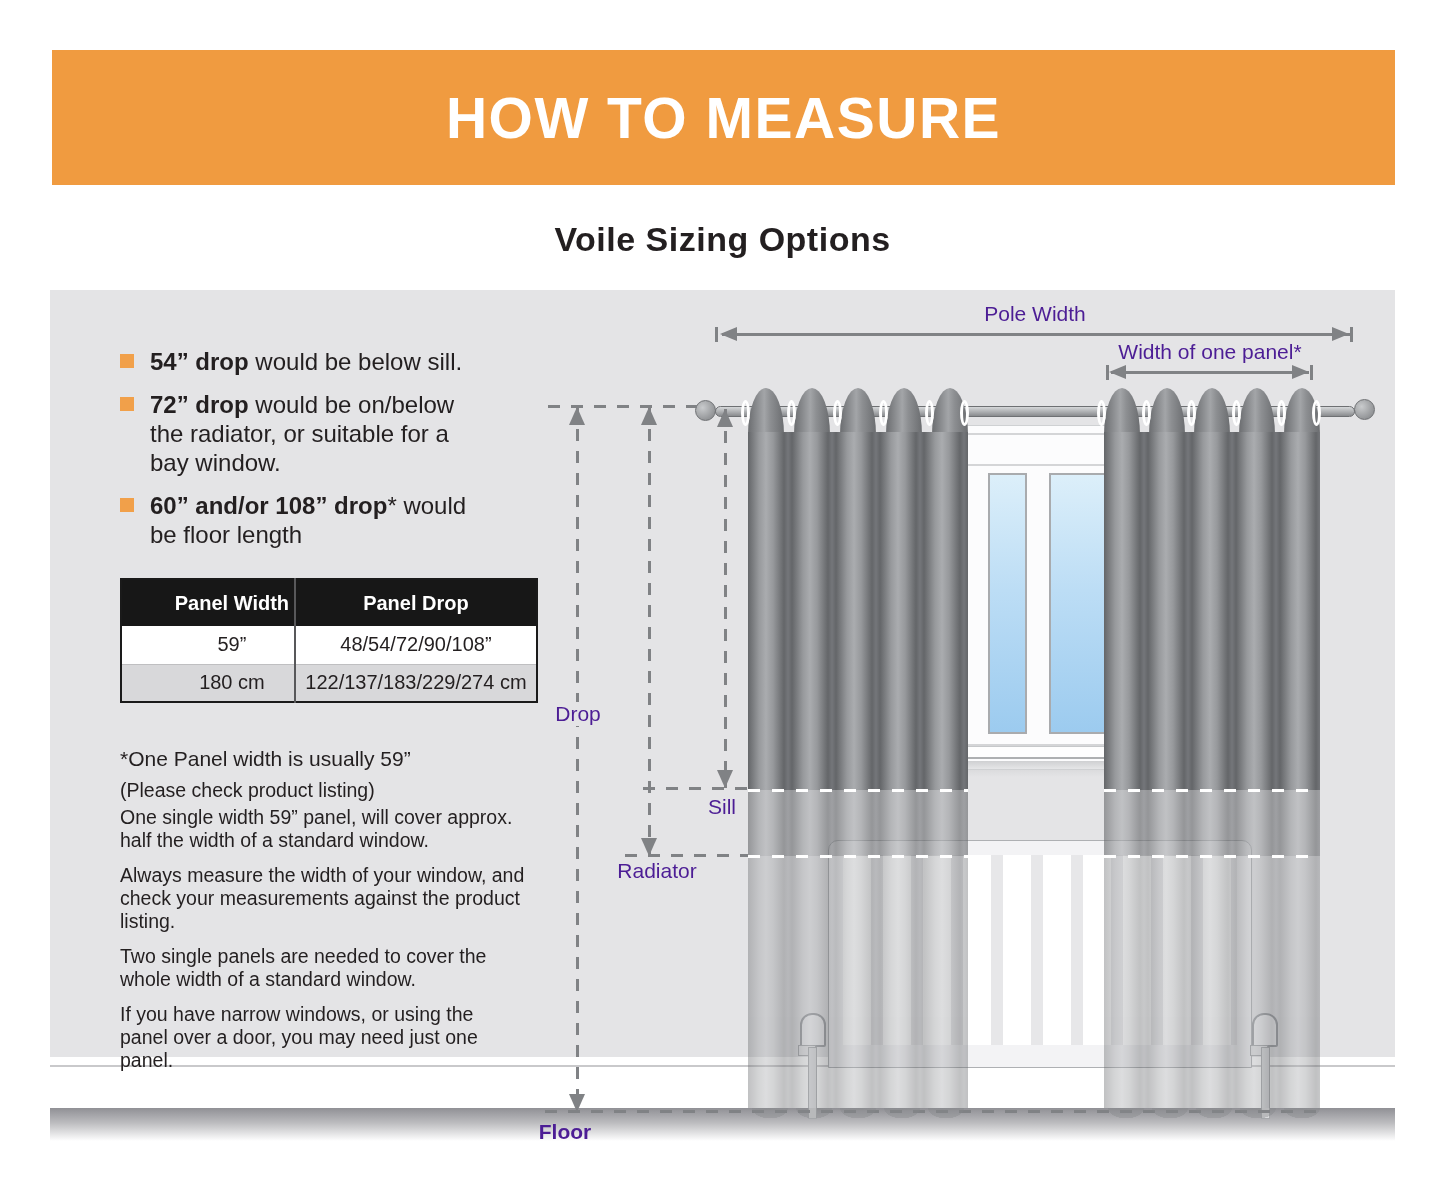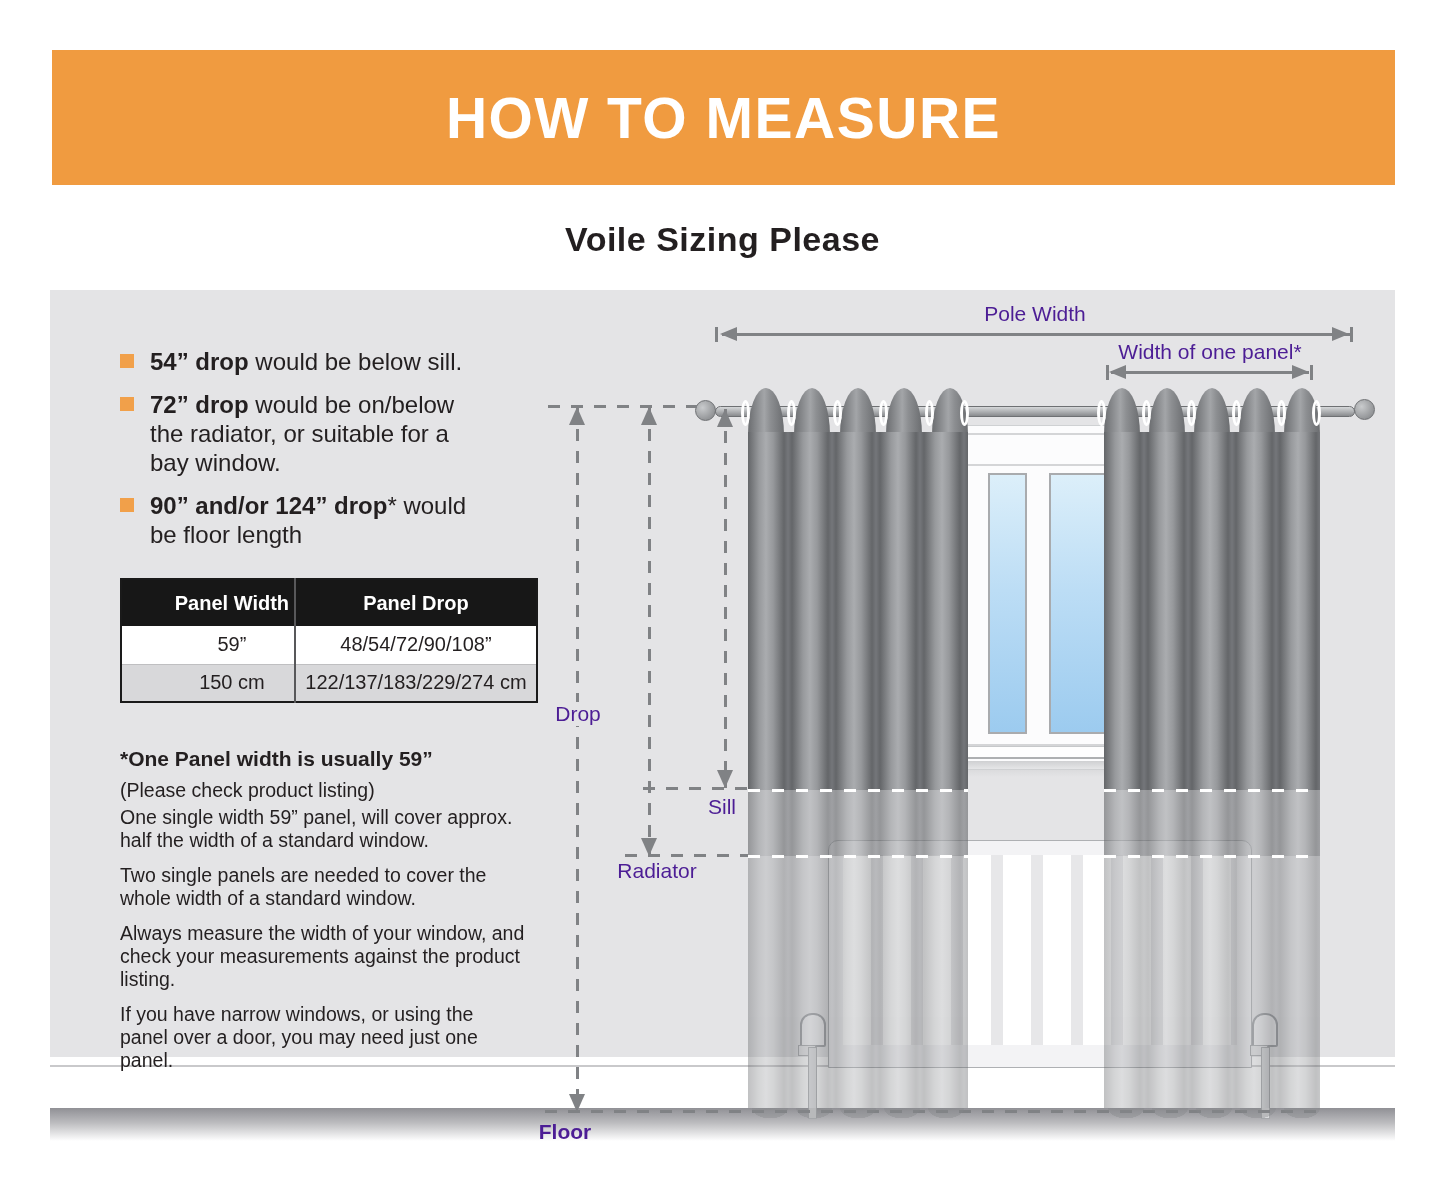--- a/index.html
+++ b/index.html
@@ -99,34 +99,34 @@
   .bullets .marker { position:absolute; left:0; top:7px; width:14px; height:14px; background:#F1A04A; }
   .sizing-table { margin-top:29px; width:418px; border-collapse:collapse;
                   border:2px solid #1a1a1a; text-align:center; }
   .sizing-table th { background:#171717; color:#fff; font-size:20px; font-weight:bold; height:47px; }
   .sizing-table td { font-size:20px; height:38px; }
   .sizing-table .c1 { width:175px;padding-left:48px; }
   .sizing-table .c2 { width:243px; border-left:2px solid #58585a; }
   .sizing-table tr.r1 td { background:#ffffff; }
   .sizing-table tr.r2 td { background:#D8D8DA; border-top:1px solid #bfbfc1; }
   .notes { margin-top:44px; width:420px; }
-  .notes h3 { font-size:21px; font-weight:bold; margin-bottom:8px; }
+  .notes h3 { font-size:21px; font-weight:normal; margin-bottom:8px; }
   .notes .sub { font-size:19.5px; margin-bottom:4px; }
   .notes p { font-size:19.5px; line-height:23px; margin-bottom:12px; width:405px; }
 </style>
 </head>
 <body>
 
 <div class="page">
 
   <header class="banner">
     <h1>HOW TO MEASURE</h1>
   </header>
 
-  <h2 class="subtitle">Voile Sizing Please</h2>
+  <h2 class="subtitle">Voile Sizing Options</h2>
 
   <div class="diagram">
     <div class="wall"></div>
     <div class="skirt-line"></div>
     <div class="floor"></div>
 
     <div class="window">
       <i class="wline" style="top:7px;"></i>
       <i class="wline" style="top:38px;"></i>
       <i class="wline" style="top:318px;"></i>
@@ -242,46 +242,46 @@
       <li>
         <i class="marker"></i>
         <b>54” drop</b><span> would be below sill.</span>
       </li>
       <li>
         <i class="marker"></i>
         <b>72” drop</b><span> would be on/below the radiator, or suitable for a bay window.</span>
       </li>
       <li>
         <i class="marker"></i>
-        <b>90” and/or 124” drop</b><span>* would be floor length</span>
+        <b>60” and/or 108” drop</b><span>* would be floor length</span>
       </li>
     </ul>
 
     <table class="sizing-table">
       <thead>
         <tr>
           <th class="c1">Panel Width</th>
           <th class="c2">Panel Drop</th>
         </tr>
       </thead>
       <tbody>
         <tr class="r1">
           <td class="c1">59”</td>
           <td class="c2">48/54/72/90/108”</td>
         </tr>
         <tr class="r2">
-          <td class="c1">150 cm</td>
+          <td class="c1">180 cm</td>
           <td class="c2">122/137/183/229/274 cm</td>
         </tr>
       </tbody>
     </table>
 
     <div class="notes">
       <h3>*One Panel width is usually 59”</h3>
       <div class="sub">(Please check product listing)</div>
       <p>One single width 59” panel, will cover approx. half the width of a standard window.</p>
+      <p>Always measure the width of your window, and check your measurements against the product listing.</p>
       <p>Two single panels are needed to cover the whole width of a standard window.</p>
-      <p>Always measure the width of your window, and check your measurements against the product listing.</p>
       <p>If you have narrow windows, or using the panel over a door, you may need just one panel.</p>
     </div>
   </div>
 
 </div>
 
 </body></html>

